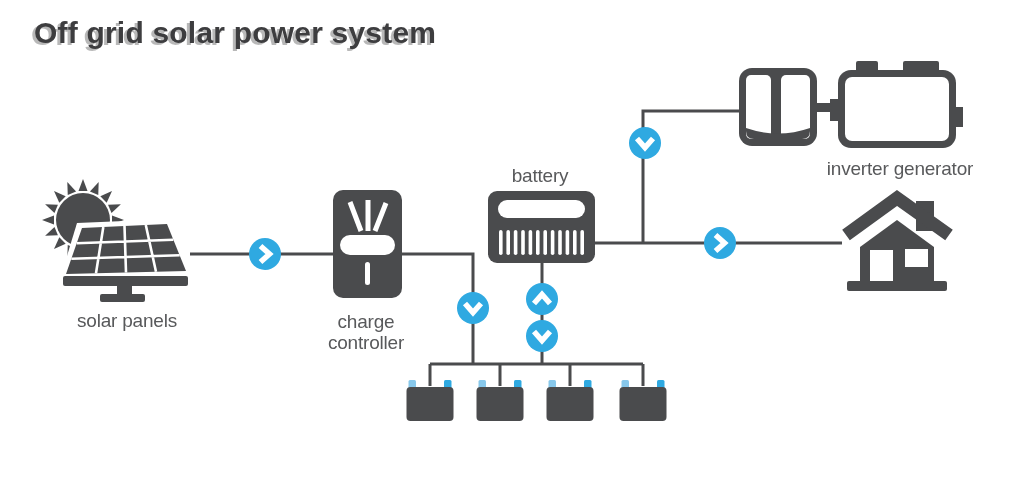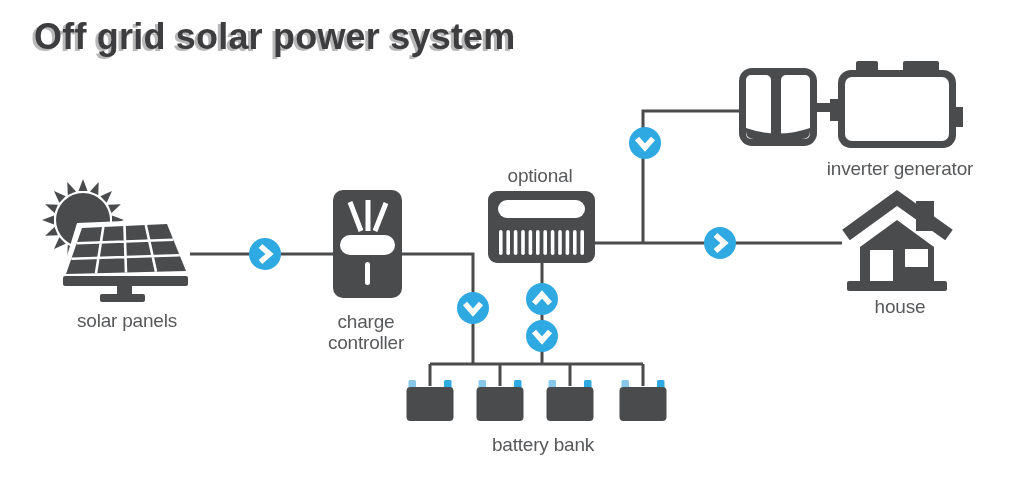--- a/index.html
+++ b/index.html
@@ -13,21 +13,21 @@
   }
   .stage svg{position:absolute;left:0;top:0;}
   .ink{fill:var(--ink);}
   .white{fill:#ffffff;}
   .accent{fill:var(--accent);}
   .accent-light{fill:var(--accent-light);}
   .wire{stroke:var(--ink);stroke-width:3;fill:none;}
   .grid{stroke:#ffffff;stroke-width:2.6;fill:none;}
   .chev{stroke:#ffffff;stroke-width:5.5;fill:none;stroke-linecap:butt;stroke-linejoin:miter;}
   .title{
-    position:absolute;left:34px;top:16px;font-size:36px;font-weight:600;
+    position:absolute;left:34px;top:16px;font-size:30px;font-weight:600;
     color:var(--title);letter-spacing:0.2px;
     text-shadow:-3px 2px 0 rgba(0,0,0,0.28);
   }
   .lbl{
     position:absolute;color:var(--label);font-size:19px;line-height:21px;
     text-align:center;letter-spacing:-0.2px;
   }
   .lbl-solar{left:47px;top:310px;width:160px;}
   .lbl-controller{left:316px;top:311px;width:100px;}
   .lbl-inverter{left:470px;top:165px;width:140px;}
@@ -183,17 +183,15 @@
       <g transform="translate(720,243)">
         <circle class="accent" r="16"></circle>
           <path class="chev" d="M-4.5,-8 L4.5,0 L-4.5,8"></path>
       </g>
     </g>
   </svg>
 
   <div class="title">Off grid solar power system</div>
   <div class="lbl lbl-controller">charge controller</div>
   <div class="lbl lbl-solar">solar panels</div>
-  <div class="lbl lbl-inverter">optional</div>
+  <div class="lbl lbl-inverter">battery</div>
   <div class="lbl lbl-generator">inverter generator</div>
-  <div class="lbl lbl-house">house</div>
-  <div class="lbl lbl-battery">battery bank</div>
 </div>
 
 </body></html>

